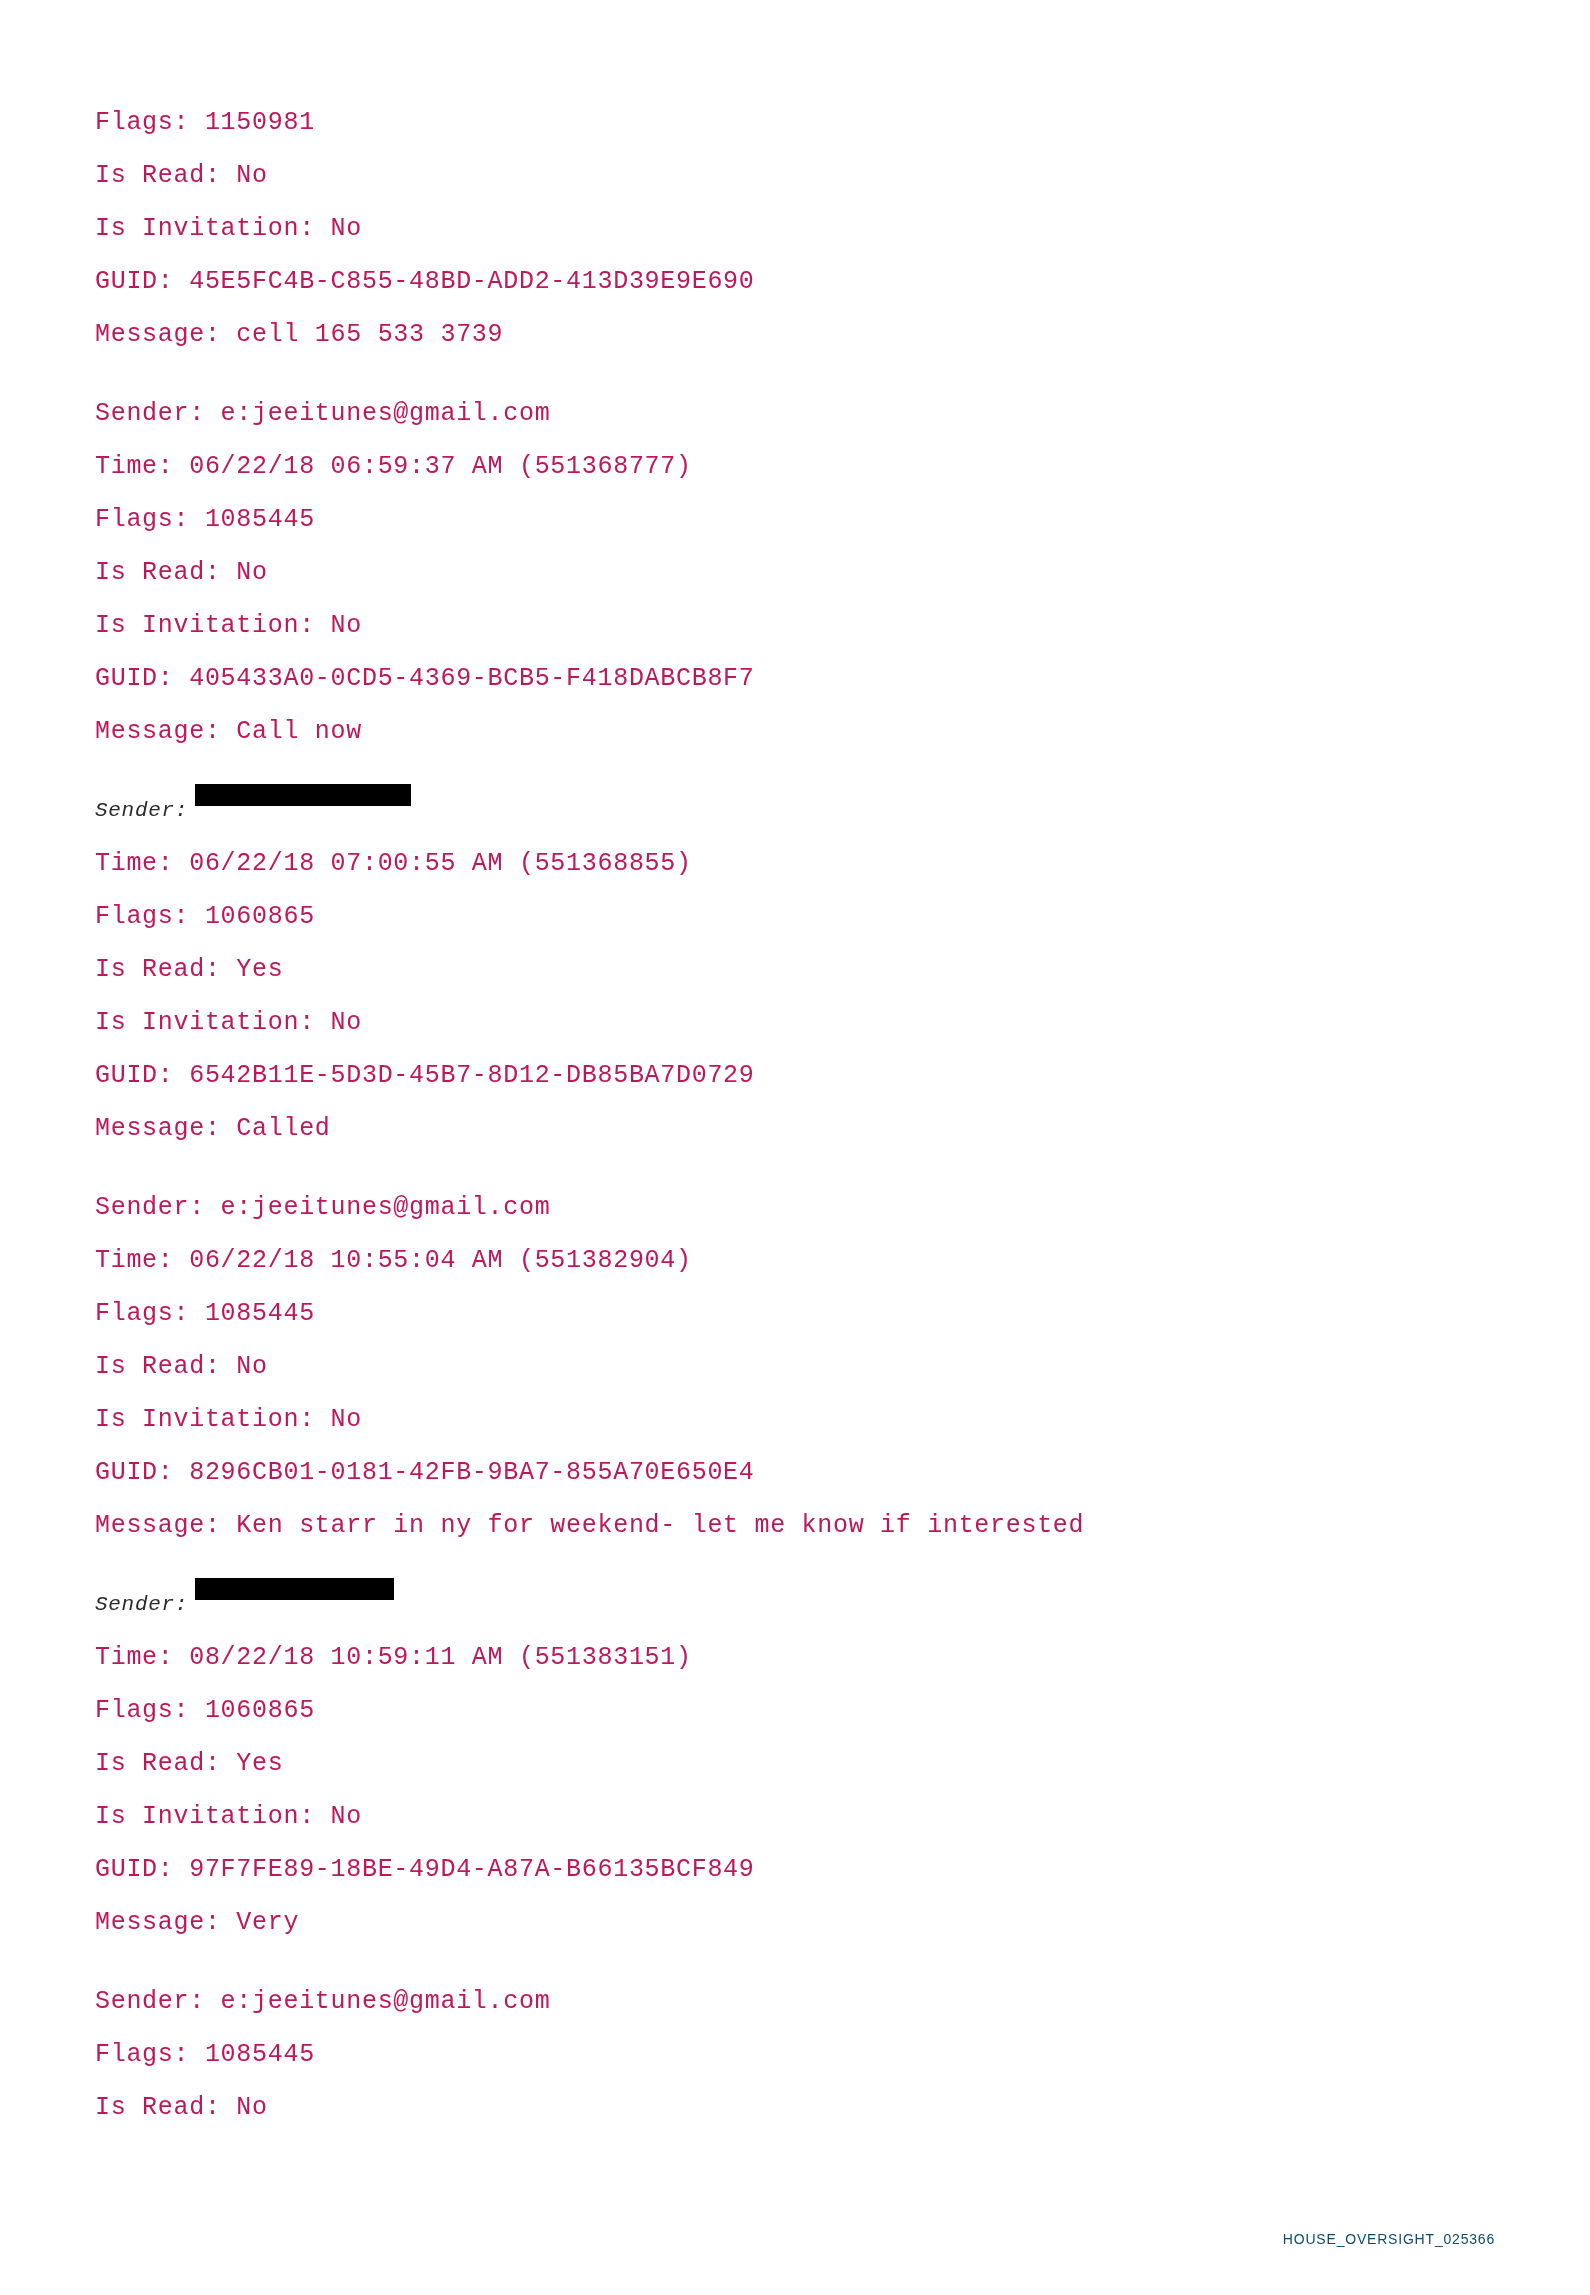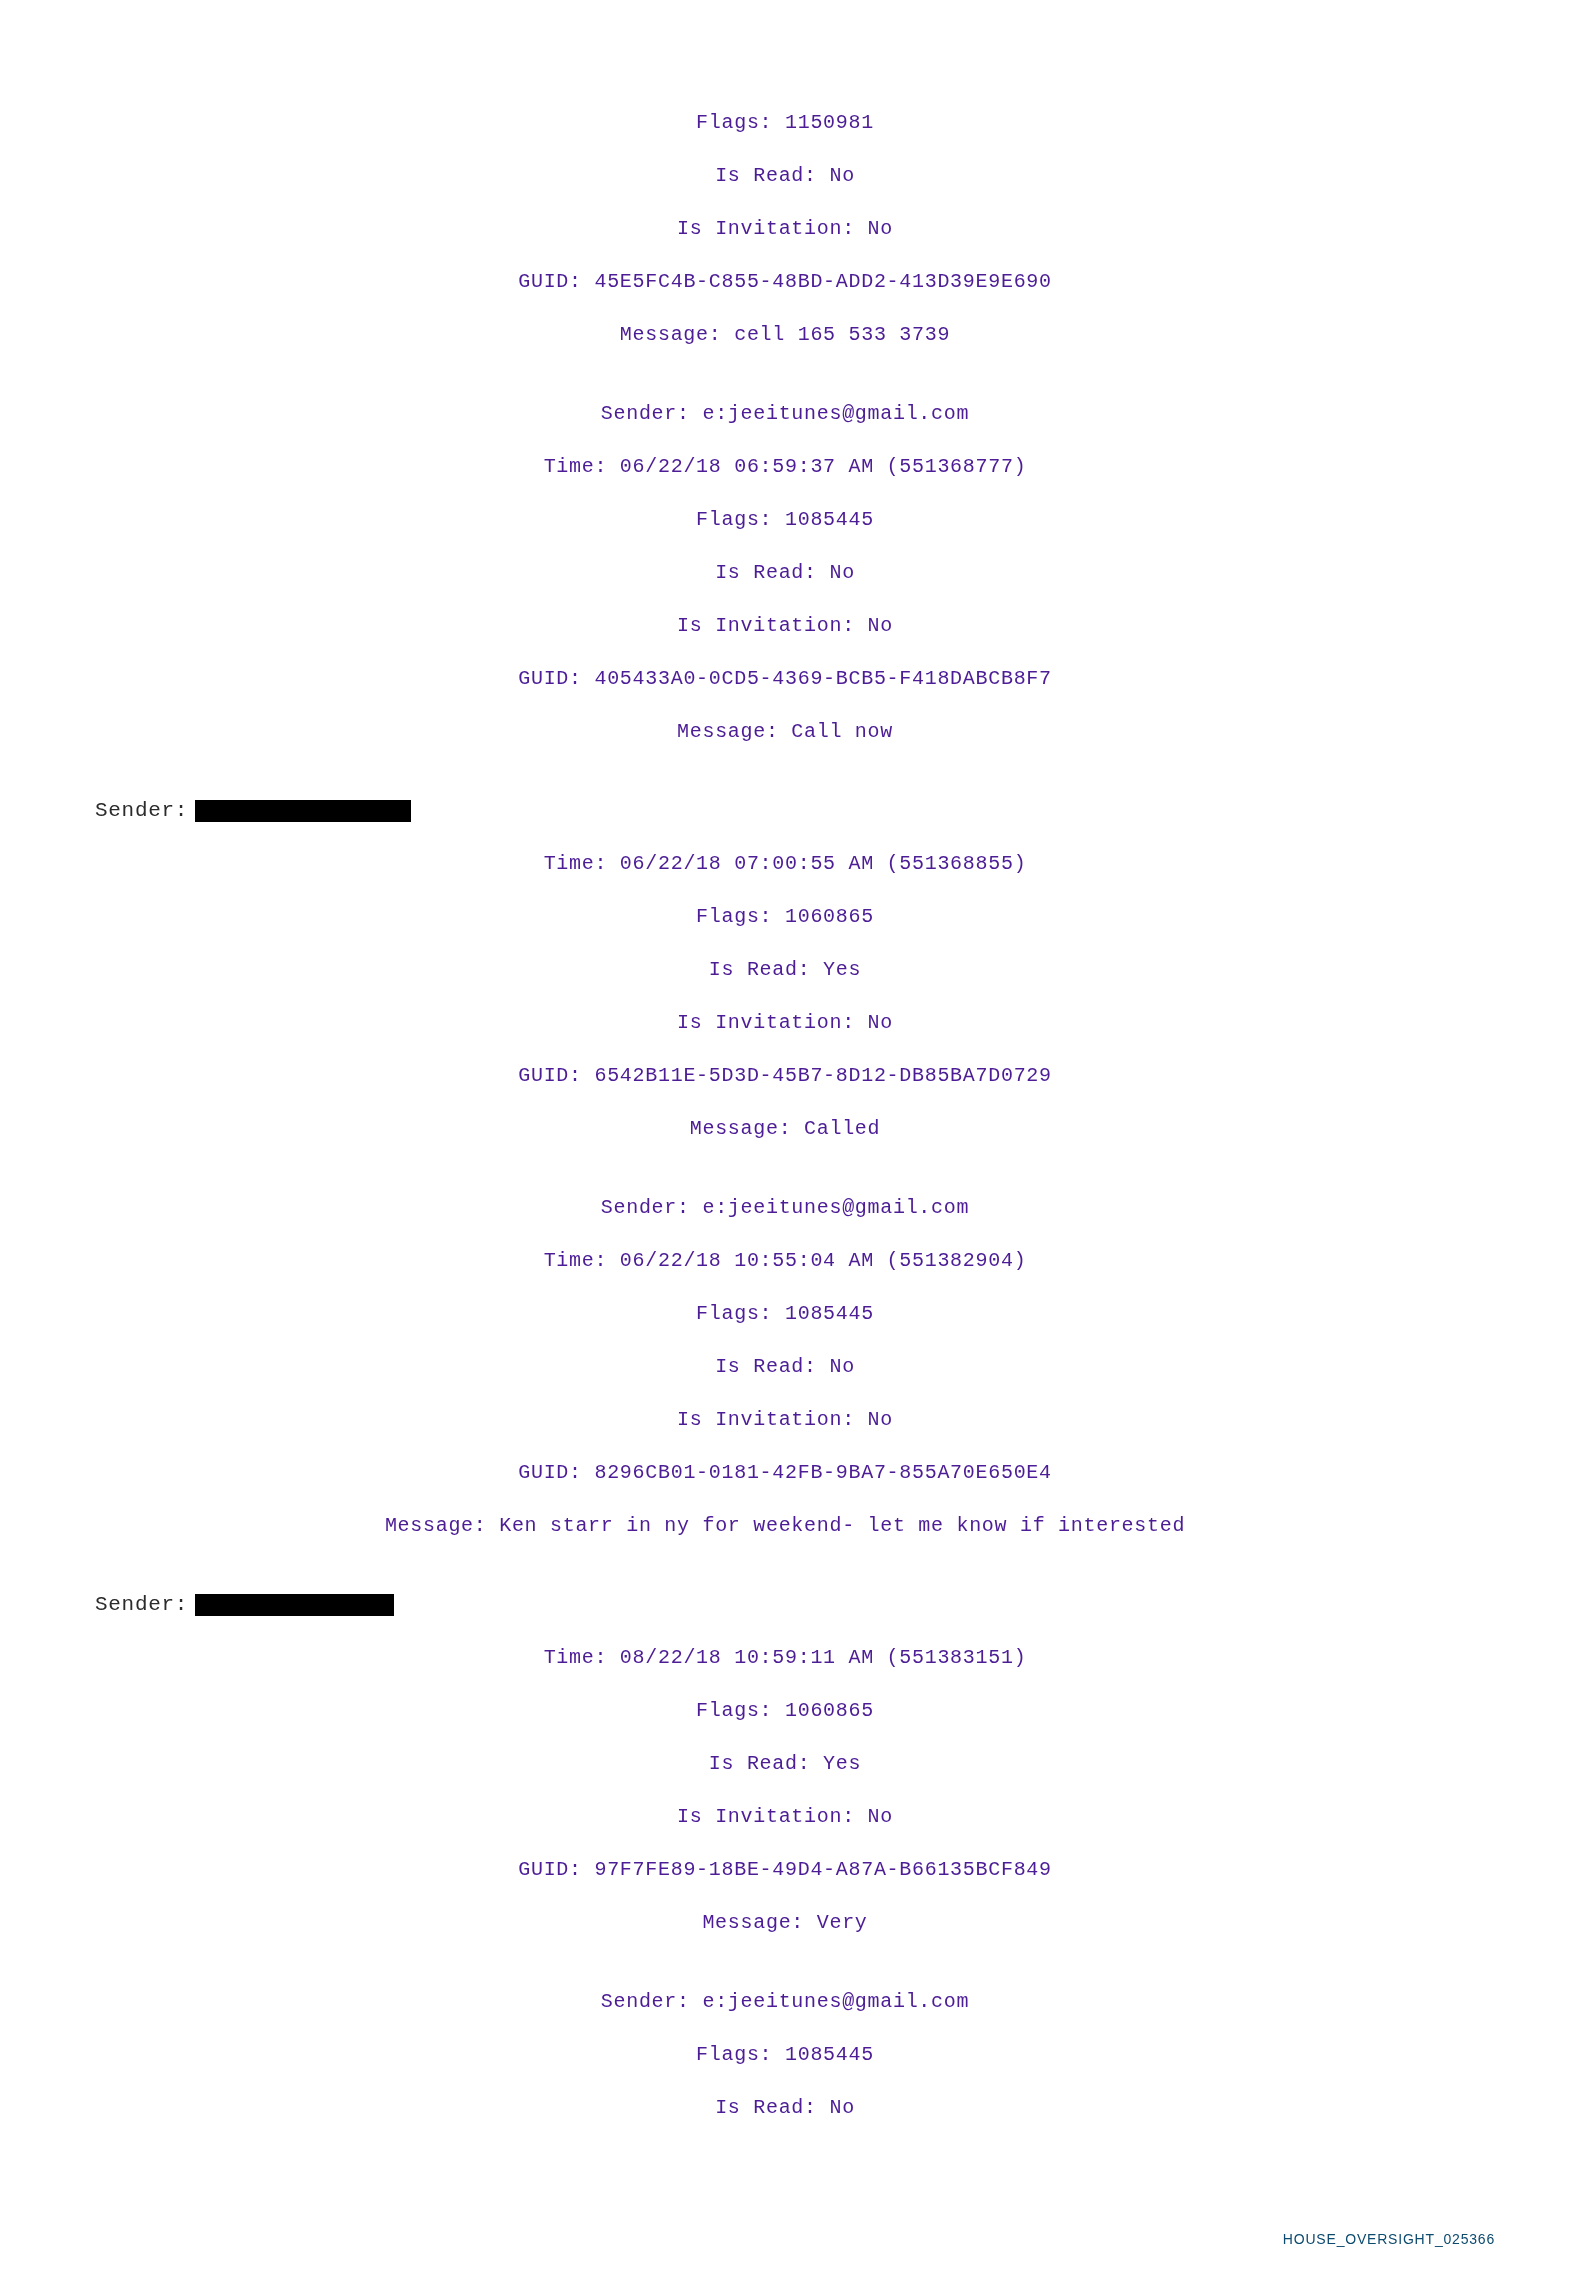--- a/index.html
+++ b/index.html
@@ -23,34 +23,34 @@
     top: 96px;
     width: 1380px;
   }
   .block {
     margin-bottom: 26px;
   }
   .block:last-child {
     margin-bottom: 0;
   }
   .line {
-    font-size: 20px;
+    font-size: 25px;
     line-height: 53px;
     letter-spacing: 0.7px;
     white-space: pre;
-    color: #4c1d95;
-    text-align: center;
+    color: #be185d;
   }
   .redaction-line {
     display: flex;
-    align-items: center;
+    align-items: flex-start;
     font-size: 21px;
     line-height: 53px;
     letter-spacing: 0.7px;
     white-space: pre;
+    font-style: italic;
   }
   .redaction-bar {
     display: inline-block;
     background: #000000;
     height: 22px;
     margin-left: 6.4px;
     vertical-align: middle;
   }
   .footer {
     position: absolute;

